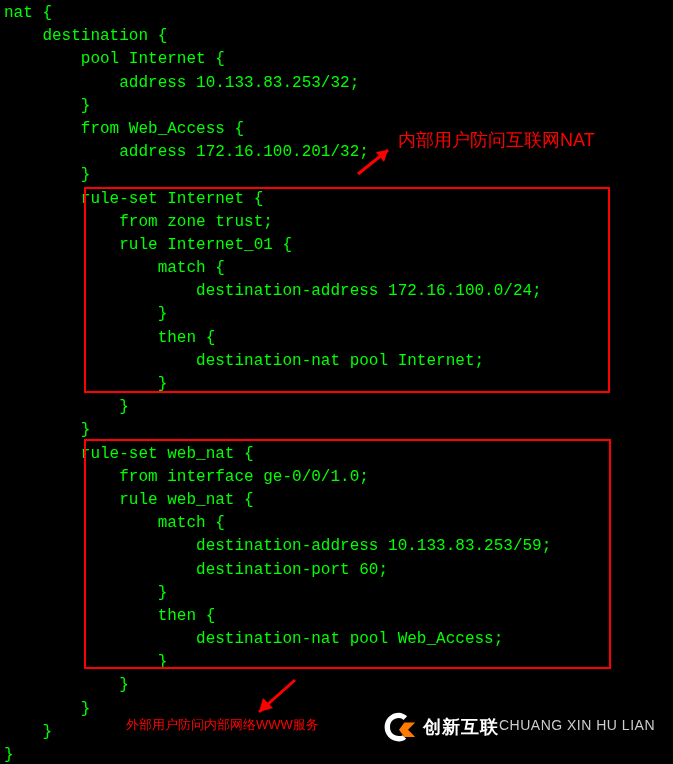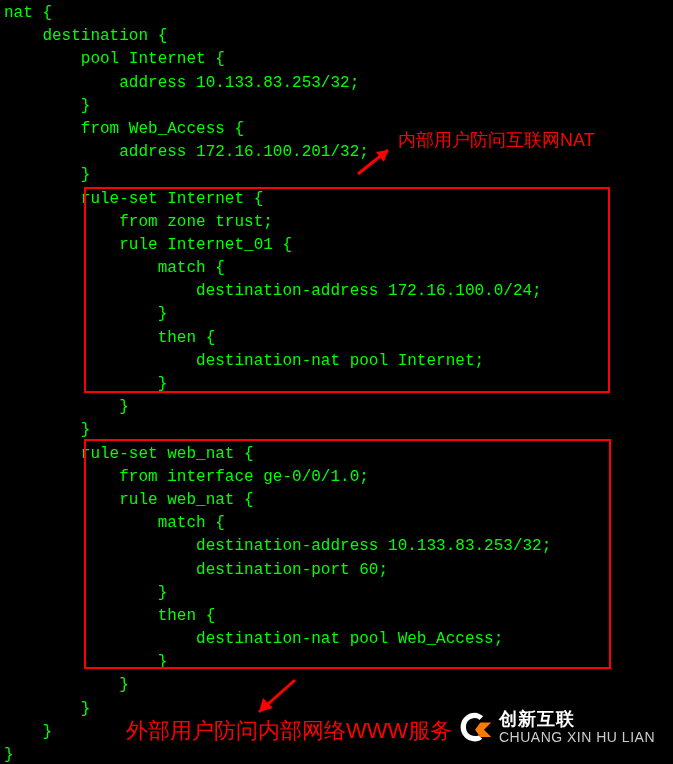--- a/index.html
+++ b/index.html
@@ -47,21 +47,21 @@
       font-family: sans-serif;
       font-size: 18px;
       left: 398px;
       top: 128px;
       white-space: nowrap;
     }
     .anno2 {
       position: absolute;
       color: #ff0000;
       font-family: sans-serif;
-      font-size: 22px;
+      font-size: 13px;
       left: 126px;
       top: 716px;
       white-space: nowrap;
     }
     .arrow1 {
       position: absolute;
       left: 350px;
       top: 142px;
       pointer-events: none;
     }
@@ -78,21 +78,21 @@
       display: flex;
       align-items: center;
       gap: 6px;
     }
     .logo-icon {
       width: 36px;
       height: 36px;
     }
     .logo-text {
       display: flex;
-      flex-direction: column;
+      flex-direction: row;
       color: #fff;
       font-family: sans-serif;
       line-height: 1.1;
     }
     .logo-title {
       font-size: 18px;
       font-weight: bold;
       letter-spacing: 1px;
     }
     .logo-sub {
@@ -120,21 +120,21 @@
 <span>                }</span>
 <span>                then {</span>
 <span>                    destination-nat pool Internet;</span>
 <span>                }</span>
 <span>            }</span>
 <span>        }</span>
 <span>        rule-set web_nat {</span>
 <span>            from interface ge-0/0/1.0;</span>
 <span>            rule web_nat {</span>
 <span>                match {</span>
-<span>                    destination-address 10.133.83.253/32;</span>
+<span>                    destination-address 10.133.83.253/59;</span>
 <span>                    destination-port 60;</span>
 <span>                }</span>
 <span>                then {</span>
 <span>                    destination-nat pool Web_Access;</span>
 <span>                }</span>
 <span>            }</span>
 <span>        }</span>
 <span>    }</span>
 <span>}</span></div>
 

